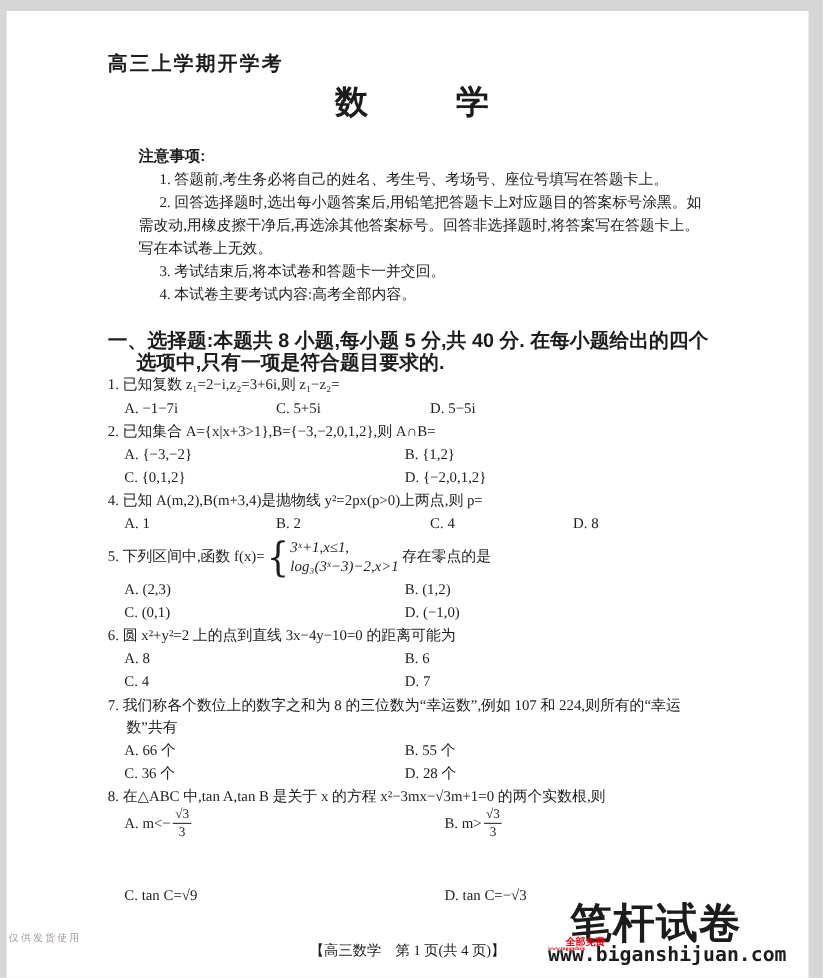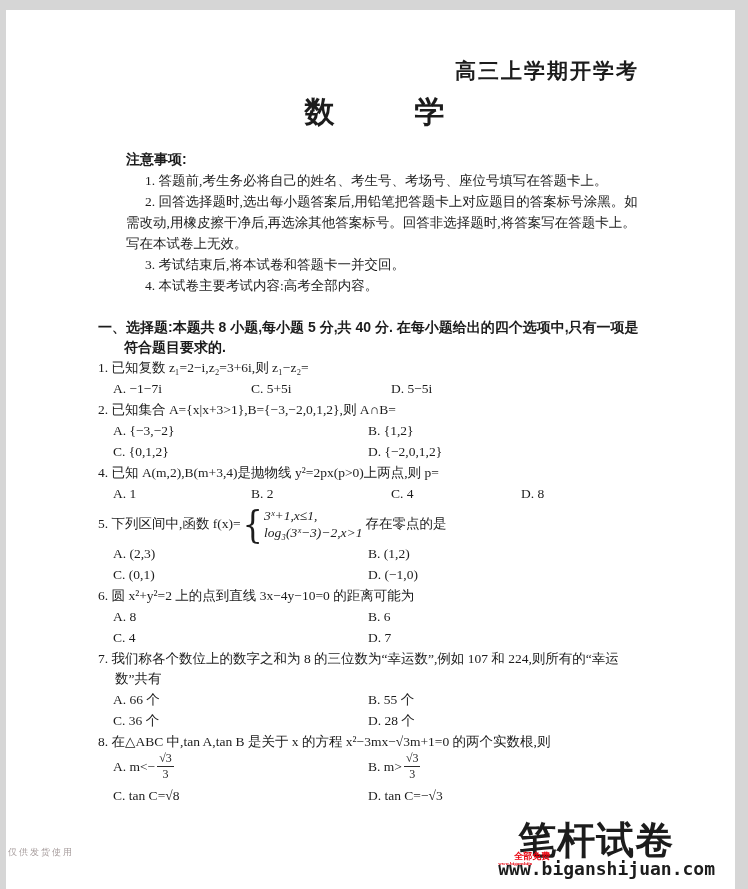--- a/index.html
+++ b/index.html
@@ -8,52 +8,52 @@
     background:#d6d6d6;
     font-family:"Liberation Serif","DejaVu Serif",serif;
     color:#1c1c1c;
   }
   .page{
     position:absolute;left:6px;top:10px;width:729px;height:879px;
     background:#ffffff;
   }
   .content{padding:36px 84px 0 92px;}
   .title{
-    text-align:right;font-family:"Liberation Sans","DejaVu Sans",sans-serif;
-    font-weight:bold;font-size:21px;letter-spacing:2px;line-height:25px;margin:12px;
+    text-align:left;font-family:"Liberation Sans","DejaVu Sans",sans-serif;
+    font-weight:bold;font-size:18px;letter-spacing:2px;line-height:25px;margin:0;
   }
   .subject{
     display:flex;justify-content:center;column-gap:80px;
     font-family:"Liberation Sans","DejaVu Sans",sans-serif;
     font-weight:bold;font-size:30px;line-height:34px;margin-top:6px;
   }
   .notice{margin:20px 2px 0 28px;font-size:13.5px;line-height:21px;}
   .notice-heading{
     font-family:"Liberation Sans","DejaVu Sans",sans-serif;
     font-weight:bold;font-size:14px;line-height:21px;
   }
   .notice p{margin:0;text-indent:19px;}
   .section-heading{
     margin-top:21px;font-family:"Liberation Sans","DejaVu Sans",sans-serif;
-    font-weight:bold;font-size:14px;line-height:20px;
+    font-weight:bold;font-size:18px;line-height:20px;
     padding-left:26px;text-indent:-26px;
   }
   .q{font-size:13.5px;margin-top:1px;}
   .stem{line-height:20px;padding-left:17px;text-indent:-17px;margin:0;}
   .opts2{display:grid;grid-template-columns:255px 1fr;padding-left:15px;line-height:21px;}
   .opts4{display:grid;grid-template-columns:138px 140px 130px 1fr;padding-left:15px;line-height:21px;}
   .opts2.tall{line-height:22px;}
   .pw{display:flex;align-items:center;padding-left:0;text-indent:0;height:38px;}
   .brace{
     font-family:"DejaVu Serif",serif;font-size:32px;font-weight:400;
     line-height:36px;margin:0 1px 0 2px;transform:scaleY(1.15);
   }
   .pieces{display:inline-flex;flex-direction:column;font-size:13.5px;line-height:17px;font-style:italic;}
   .pw .suffix{margin-left:3px;}
-  .q8row{line-height:normal;}
+  .q8row{line-height:normal;gap:36px;}
   .opt-fr{display:flex;align-items:center;height:29px;}
   .opt-pl{display:flex;align-items:center;height:29px;}
   .frac{
     display:inline-flex;flex-direction:column;align-items:center;
     font-size:12px;line-height:13px;margin-left:2px;
   }
   .frac .num{border-bottom:1px solid #2a2a2a;padding:0 2px 1px 2px;}
   .frac .den{padding-top:1px;}
   .footer{
     position:absolute;left:0;right:0;bottom:16px;text-align:center;
@@ -184,27 +184,28 @@
             <span class="den">3</span>
           </span>
         </span>
         <span class="opt-fr">
           <span>B. m&gt;</span>
           <span class="frac">
             <span class="num">√3</span>
             <span class="den">3</span>
           </span>
         </span>
-        <span class="opt-pl">C. tan C=√8</span>
+        <span class="opt-pl">C. tan C=√9</span>
         <span class="opt-pl">D. tan C=−√3</span>
       </div>
     </div>
 
   </div>
 
+  <div class="footer">【高三数学　第 1 页(共 4 页)】</div>
 
   <div class="brand">
     <div class="brand-name">笔杆试卷</div>
     <div class="brand-url">www.biganshijuan.com</div>
     <div class="badge">全部免费</div>
     <div class="badge-micro">www.biganshijuan.com</div>
   </div>
 
   <div class="left-note">仅供发货使用</div>
 </div>

